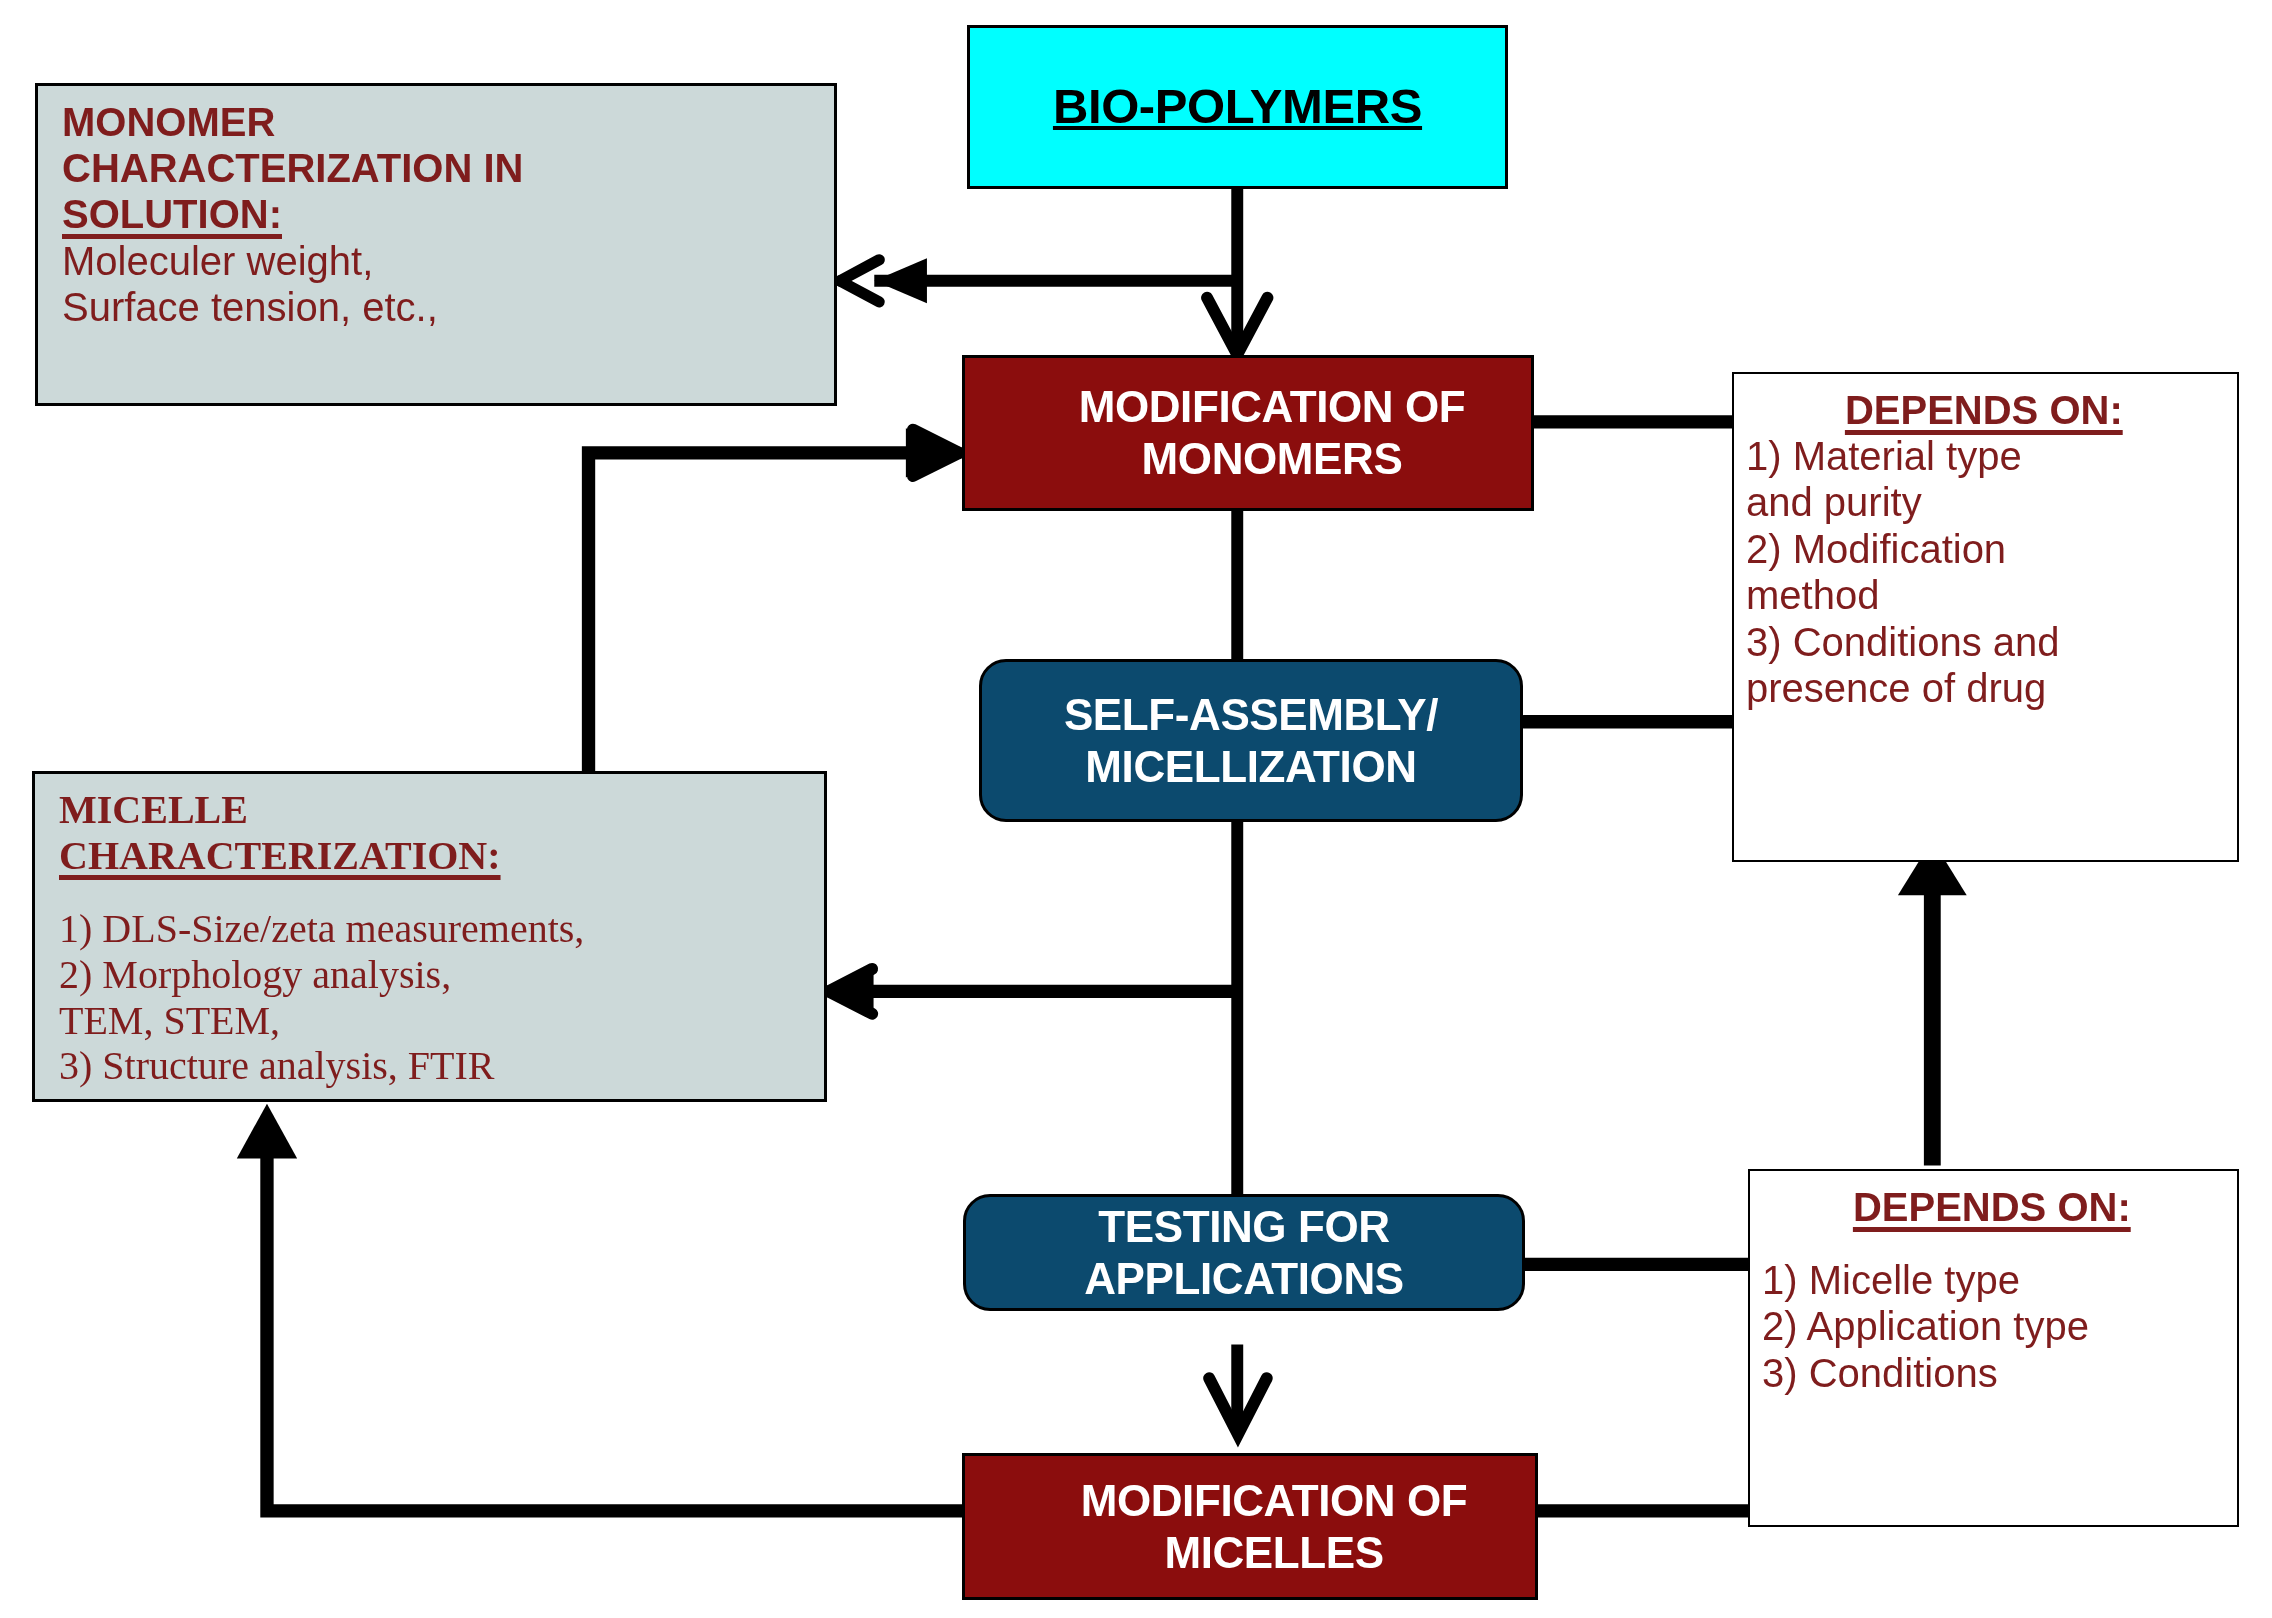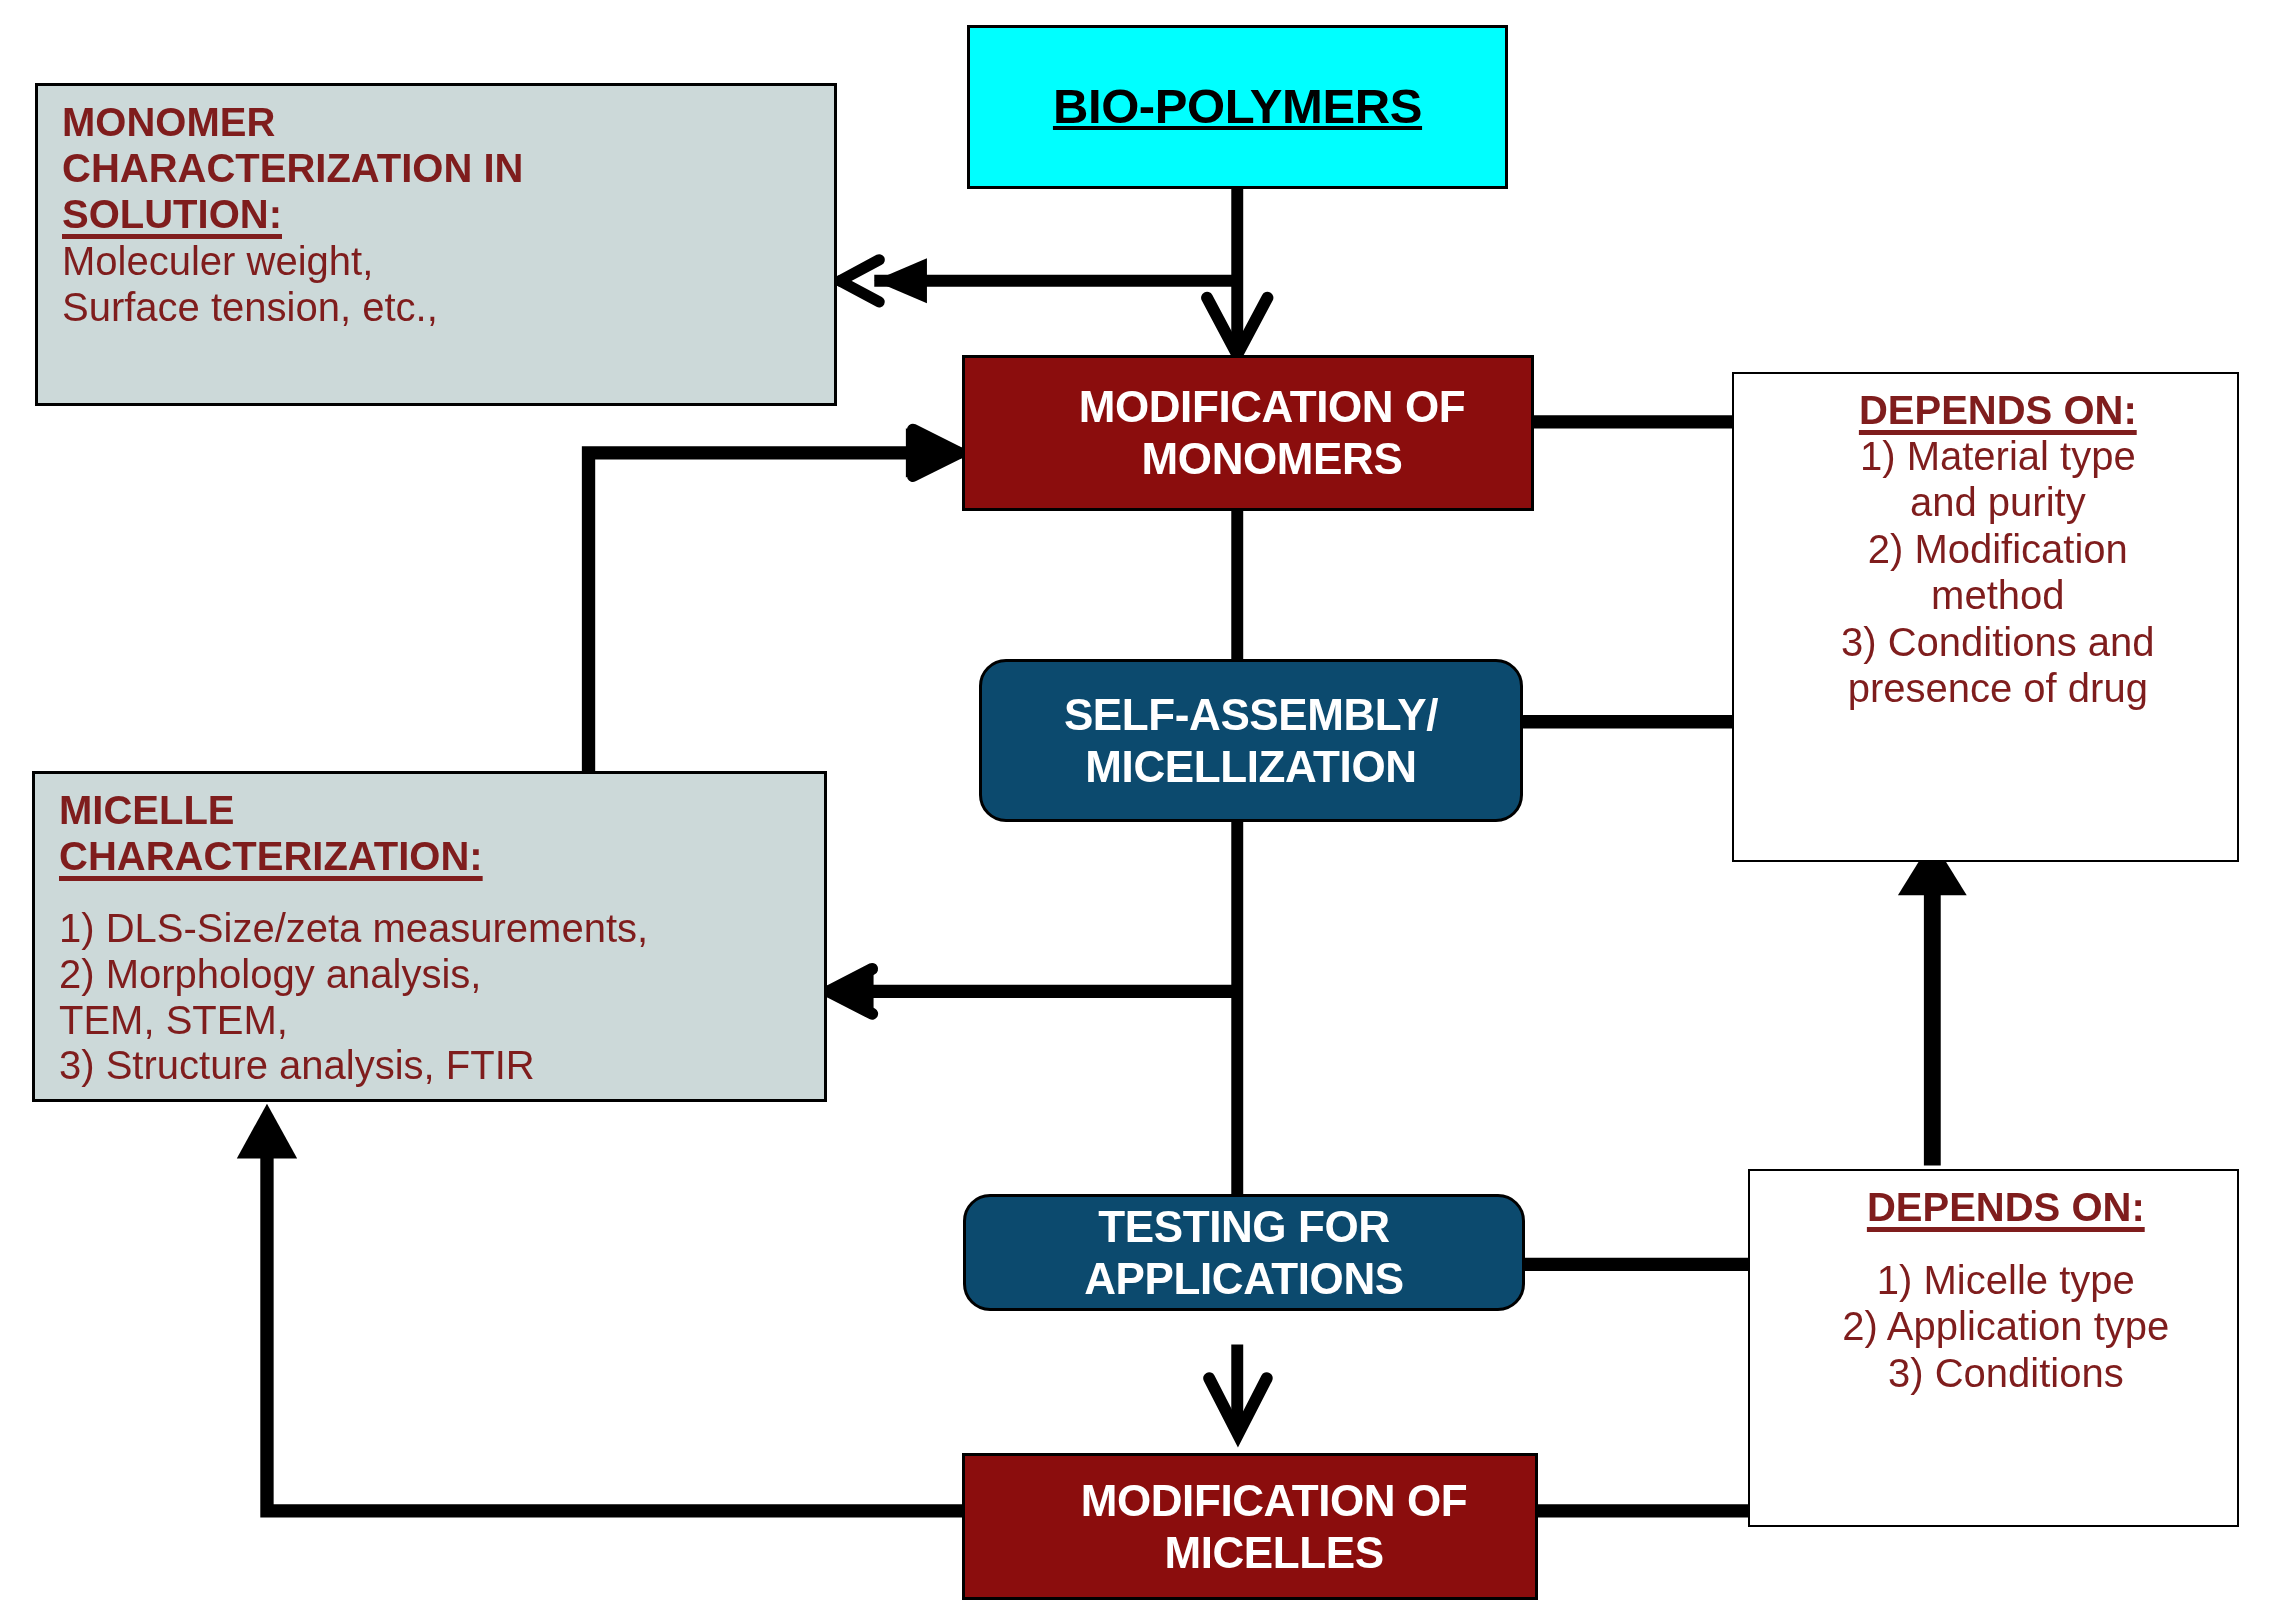--- a/index.html
+++ b/index.html
@@ -65,22 +65,21 @@
     line-height: 1.16;
     color: #7f1d1d;
   }
   .info-gray {
     background: #ccd9d9;
     border: 3.5px solid #000000;
   }
   .info-white {
     background: #ffffff;
     border: 2.8px solid #000000;
-    padding-left: 40px;
-    align-items: center;
+    padding-left: 12px;
   }
   .info .hdr {
     font-weight: bold;
     display: block;
     white-space: nowrap;
   }
   .info .hdr.u {
     text-decoration: underline;
     text-underline-offset: 5.6px;
     text-decoration-thickness: 4.9px;
@@ -166,21 +165,21 @@
     <span class="item">method</span>
     <span class="item">3) Conditions and</span>
     <span class="item">presence of drug</span>
   </div>
 
   <div class="node proc proc-dark" style="left:979px; top:659px; width:544px; height:163px;">
     <span class="ln">SELF-ASSEMBLY/</span>
     <span class="ln">MICELLIZATION</span>
   </div>
 
-  <div class="node info info-gray list-tight" style="left:32px; top:771px; width:795px; height:331px;">
+  <div class="node info info-gray list-tight" style="left:32px; top:771px; width:795px; height:331px;font-family:Liberation Serif, serif;">
     <span class="hdr">MICELLE</span>
     <span class="hdr u">CHARACTERIZATION:</span>
     <span class="spacer"></span>
     <span class="item">1) DLS-Size/zeta measurements,</span>
     <span class="item">2) Morphology analysis,</span>
     <span class="item">TEM, STEM,</span>
     <span class="item">3) Structure analysis, FTIR</span>
   </div>
 
   <div class="node proc proc-dark" style="left:963px; top:1194px; width:562px; height:117px;">

